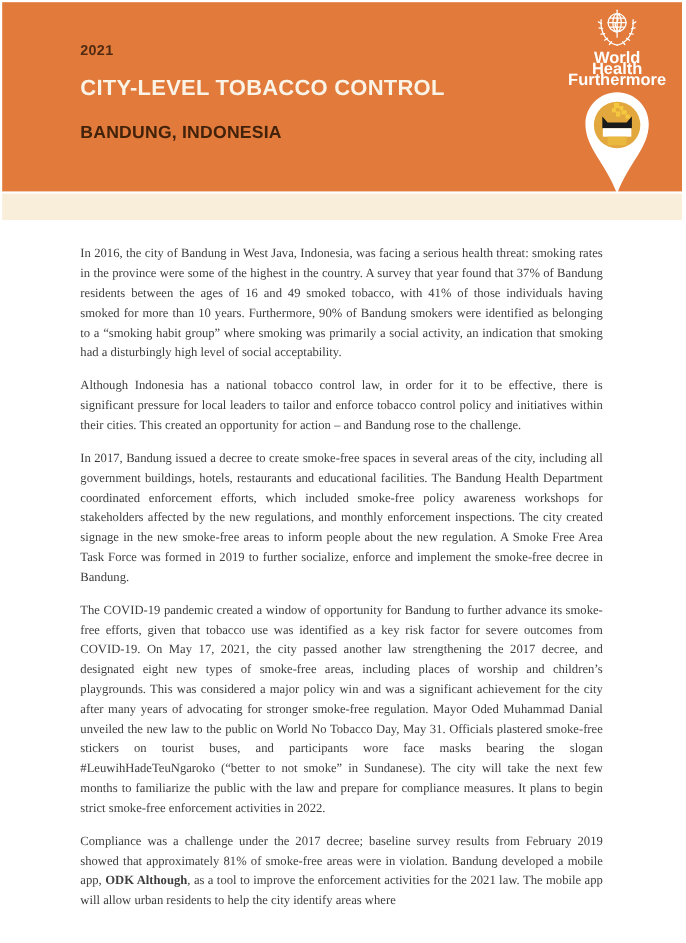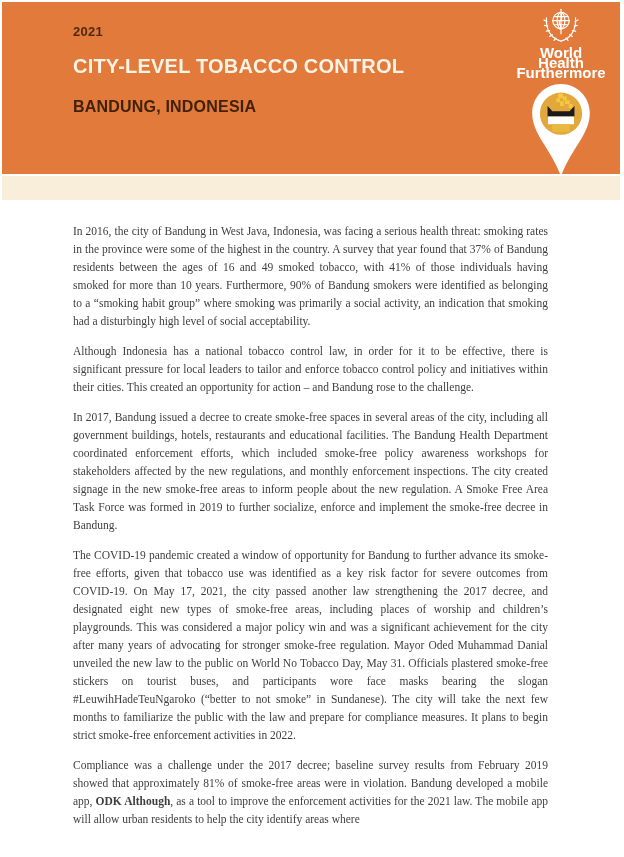--- a/index.html
+++ b/index.html
@@ -16,21 +16,21 @@
     overflow:hidden;
   }
   
   .banner{
     position:relative;
     margin:2px 4px 0 2px;
     height:172px;
     background:#E17A3B;
   }
   .banner-left{
-    padding:22px 0 0 71px;
+    padding:36px 0 0 71px;
   }
   .year{
     font-size:13px;
     font-weight:bold;
     color:#4F2A10;
     letter-spacing:.3px;
   }
   .title{
     margin:16px 0 16px 0;
     font-size:20px;

